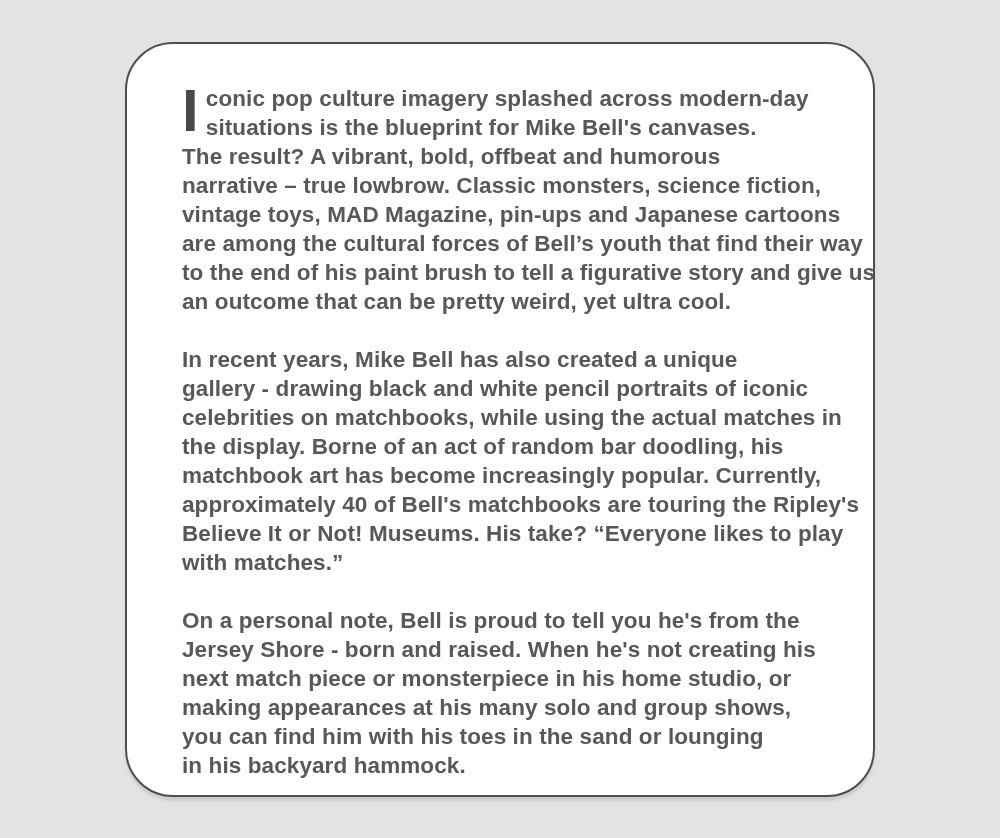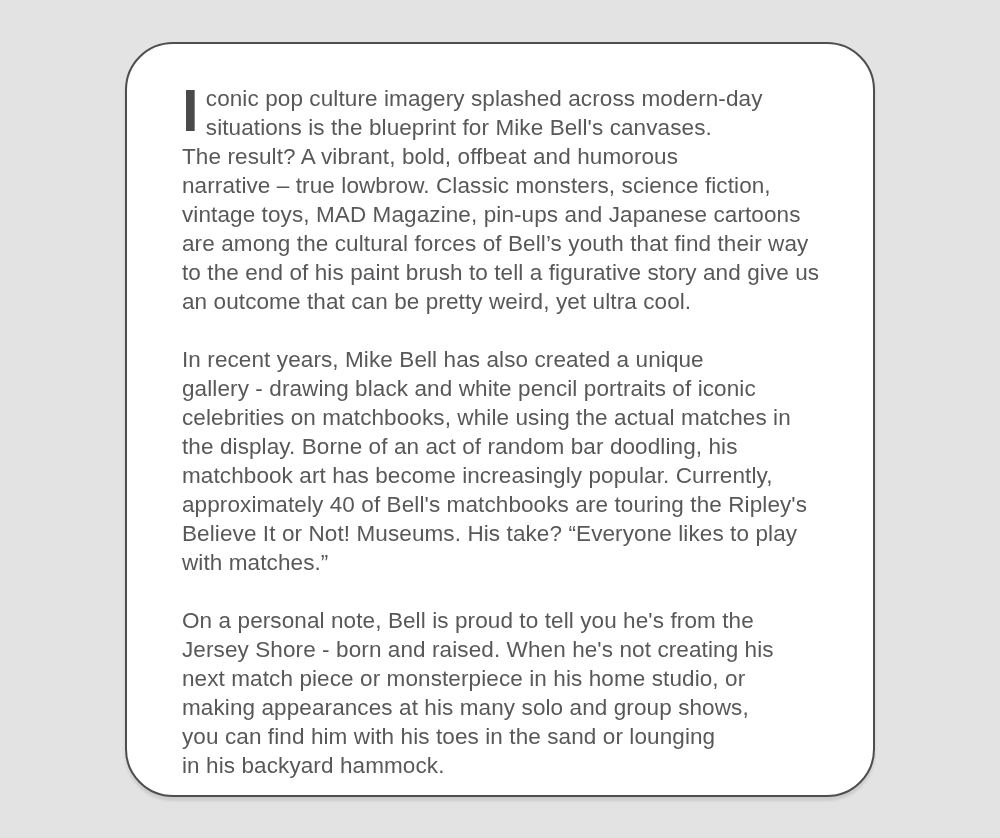--- a/index.html
+++ b/index.html
@@ -35,20 +35,21 @@
     font-size: 22.5px;
     line-height: 29px;
     letter-spacing: 0.1px;
   }
   .paragraph {
     margin: 0 0 29px 0;
   }
   .paragraph .lines {
     white-space: pre;
     display: inline;
+    font-weight: bold;
   }
   .dropcap {
     float: left;
     font-weight: bold;
     font-size: 60px;
     line-height: 47px;
     color: #4a4a4c;
     margin: 3px 7px 0 0;
   }
 </style>

